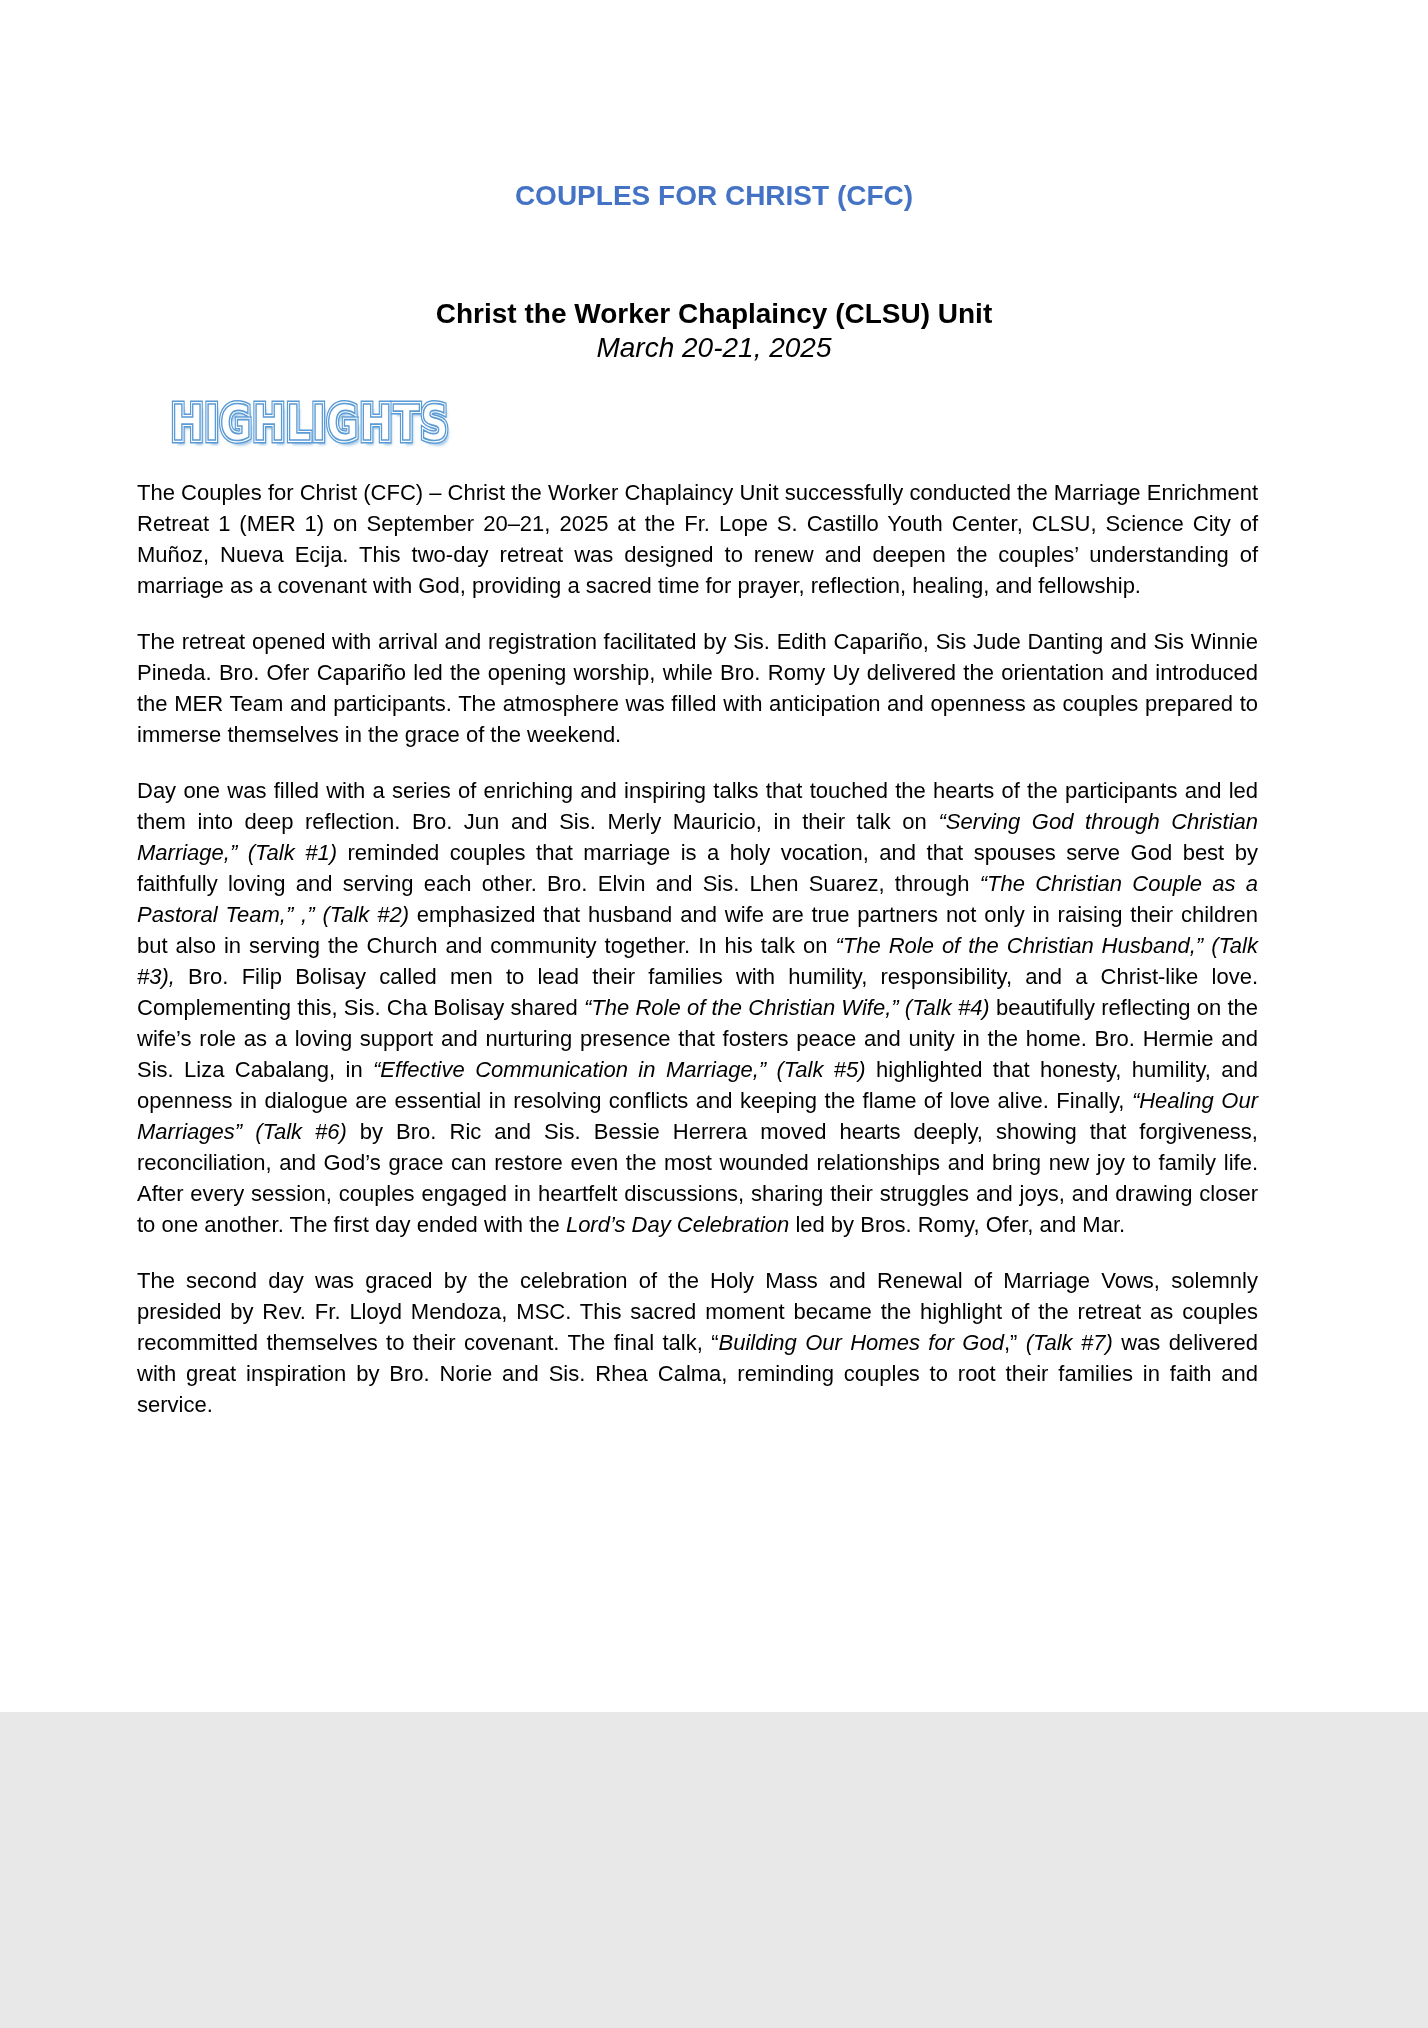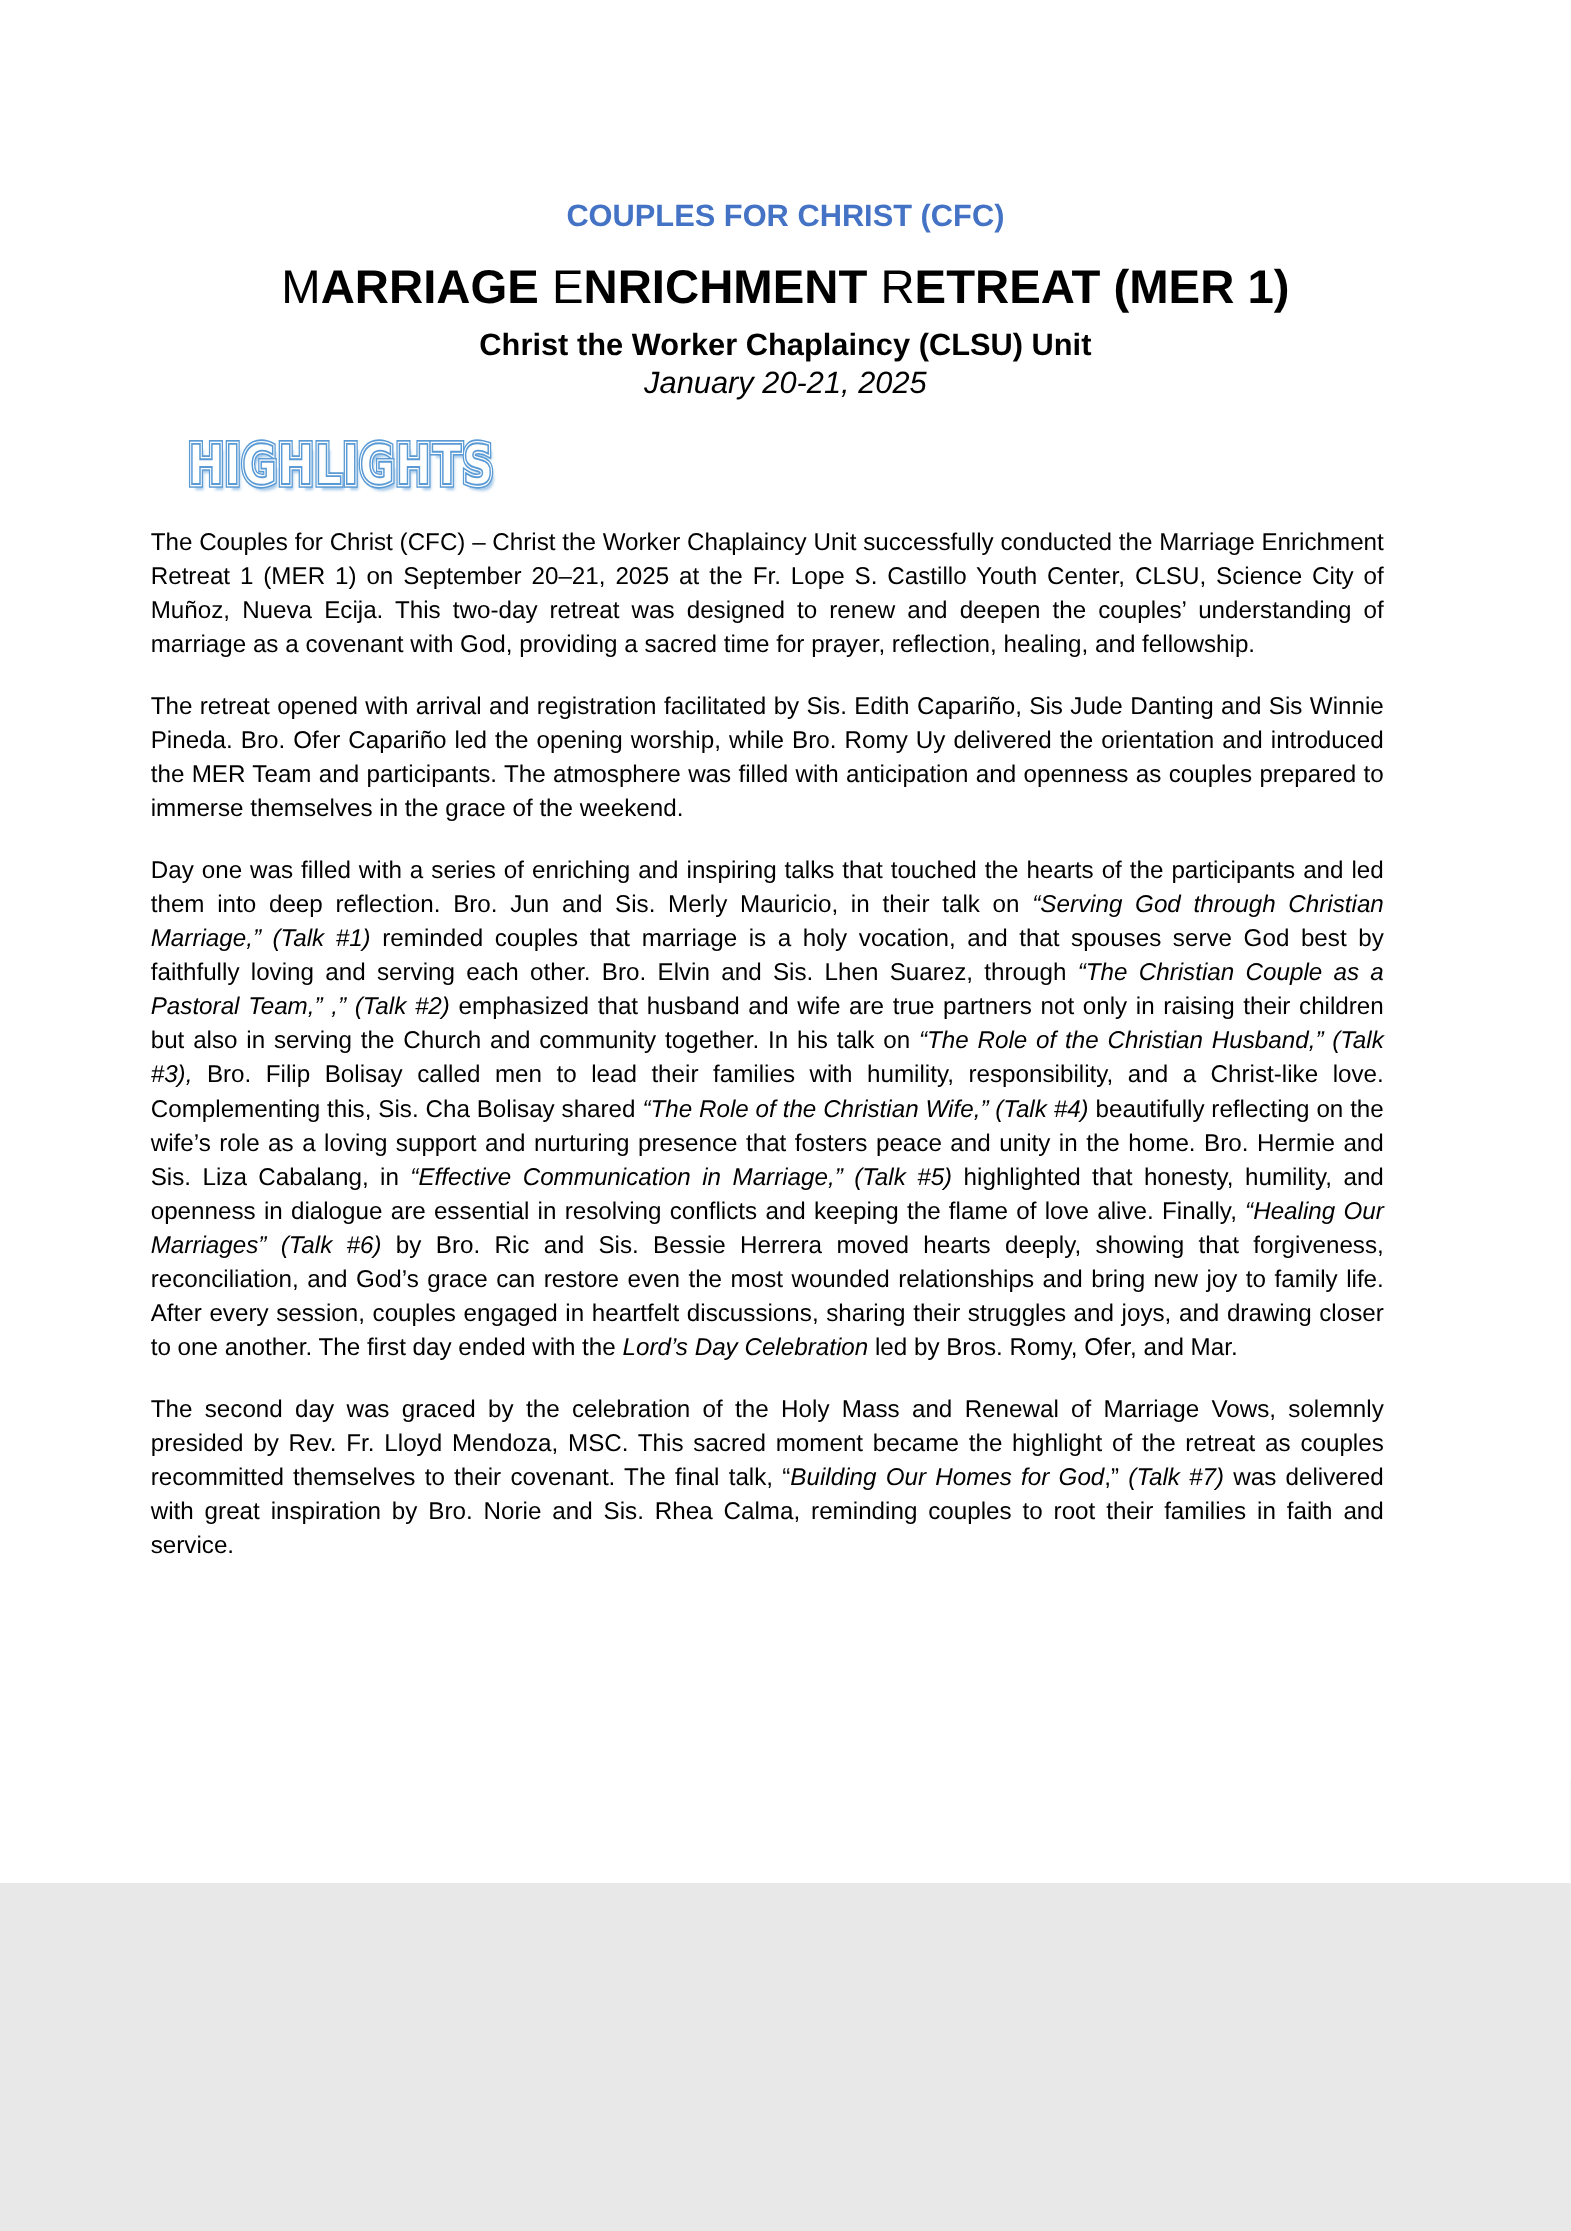--- a/index.html
+++ b/index.html
@@ -99,25 +99,24 @@
   }
   .page-footer b { font-weight: bold; }
 </style>
 </head>
 <body>
 
 <div class="page">
 
   <div class="doc-header-line org-line">COUPLES FOR CHRIST (CFC)</div>
 
-  <h1 class="doc-header-line doc-title"><span class="thin">M</span><span class="bold">ARRIAGE </span><span class="thin">E</span><span class="bold">NRICHMENT </span><span class="thin">R</span><span class="bold">ETREAT (MER 1)</span></h1>
 
   <div class="doc-header-line subtitle">Christ the Worker Chaplaincy (CLSU) Unit</div>
 
-  <div class="doc-header-line date-line">January 20-21, 2025</div>
+  <div class="doc-header-line date-line">March 20-21, 2025</div>
 
   <div class="wordart">
     <span class="wa back" aria-hidden="true">HIGHLIGHTS</span>
     <span class="wa mid" aria-hidden="true">HIGHLIGHTS</span>
     <span class="wa front">HIGHLIGHTS</span>
   </div>
 
   <main class="body-text">
       <p><span>The Couples for Christ (CFC) – Christ the Worker Chaplaincy Unit successfully conducted the Marriage Enrichment Retreat 1 (MER 1) on September 20–21, 2025 at the Fr. Lope S. Castillo Youth Center, CLSU, Science City of Muñoz, Nueva Ecija. This two-day retreat was designed to renew and deepen the couples’ understanding of marriage as a covenant with God, providing a sacred time for prayer, reflection, healing, and fellowship.</span></p>
       <p><span>The retreat opened with arrival and registration facilitated by Sis. Edith Capariño, Sis Jude Danting and Sis Winnie Pineda. Bro. Ofer Capariño led the opening worship, while Bro. Romy Uy delivered the orientation and introduced the MER Team and participants. The atmosphere was filled with anticipation and openness as couples prepared to immerse themselves in the grace of the weekend.</span></p>

